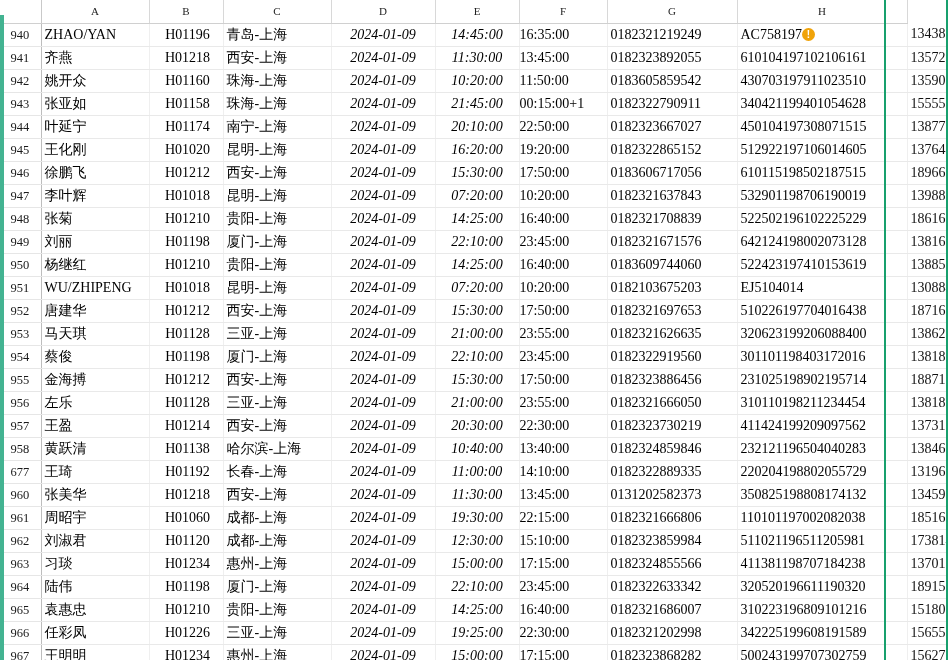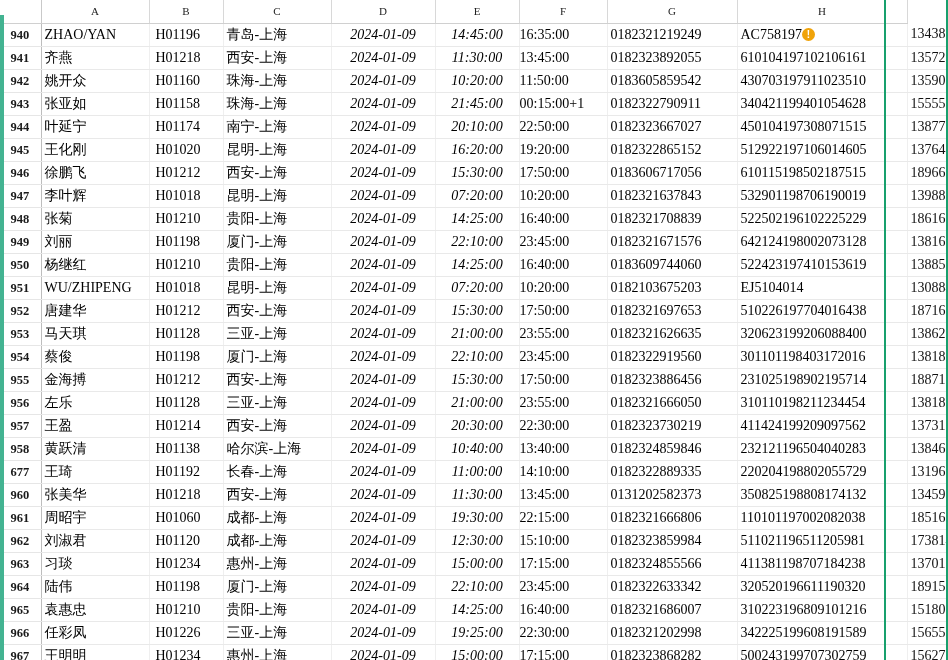--- a/index.html
+++ b/index.html
@@ -36,21 +36,21 @@
   }
   tr.colhead td.rowhdr-cell {
     background: #ffffff;
     border-right: 1px solid #c9c9c9;
   }
   td.rowhdr {
     width: 32px;
     background: #ffffff;
     color: #1a1a1a;
     font-size: 12.5px;
-    font-weight: bold;
+    font-weight: normal;
     text-align: center;
     font-family: "Liberation Serif", serif;
     border-right: 1px solid #bdbdbd;
     border-bottom: 1px solid #e6e6e6;
     padding: 0 1px 0 0;
     position: relative;
   }
   td.rowhdr .selmark {
     position: absolute;
     left: 0; top: 0; bottom: 0;
@@ -63,21 +63,21 @@
     border-right: 1px solid #efefef;
     padding: 0 3px;
     white-space: nowrap;
     overflow: hidden;
     font-family: "Liberation Serif", serif;
     font-size: 14px;
     color: #000;
     line-height: 22px;
   }
   td.c-name   { width: 108px; }
-  td.c-code   { width: 74px;  text-align: left; padding-left: 6px; }
+  td.c-code   { width: 74px;  text-align: center; padding-left: 6px; }
   td.c-route  { width: 108px; }
   td.c-date   { width: 104px; text-align: center; font-style: italic; }
   td.c-time1  { width: 84px;  text-align: center; font-style: italic; }
   td.c-time2  { width: 88px;  text-align: left; padding-left: 0; }
   td.c-num1   { width: 130px; }
   td.c-num2   { width: 170px; }
   td.c-num3   { width: 106px; color: #111; }
 
   
   .rowsel-strip {

